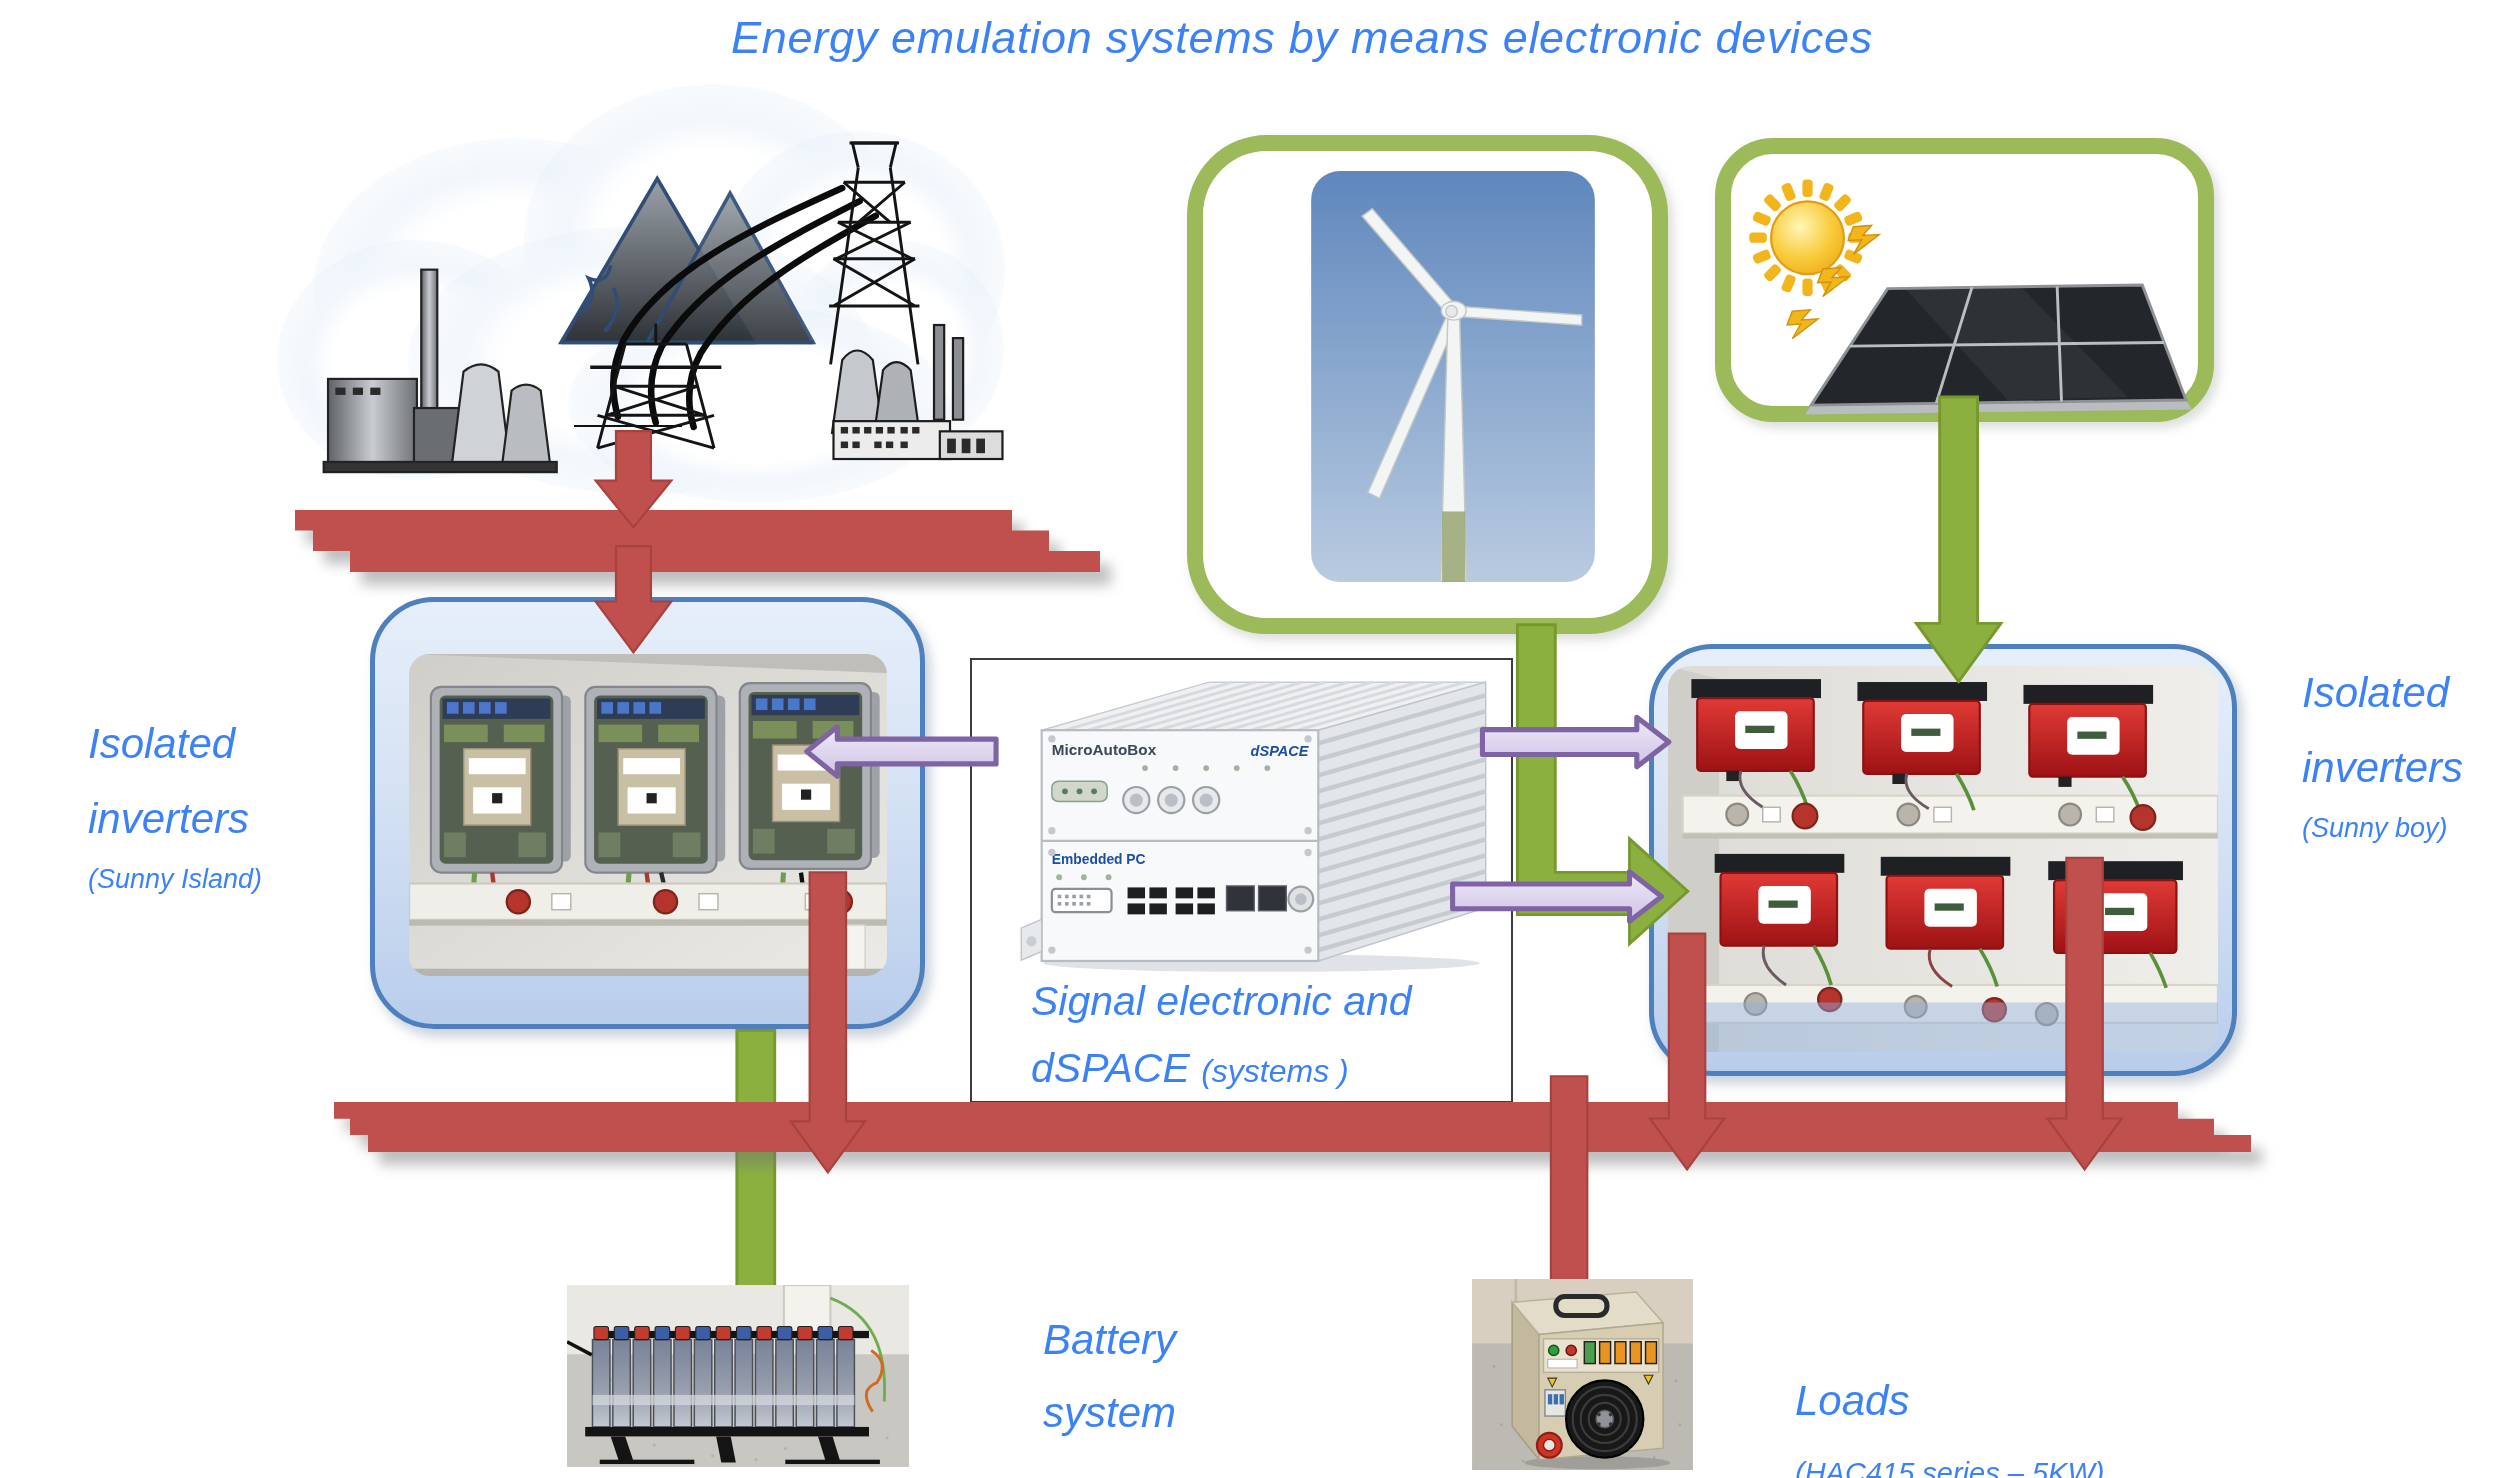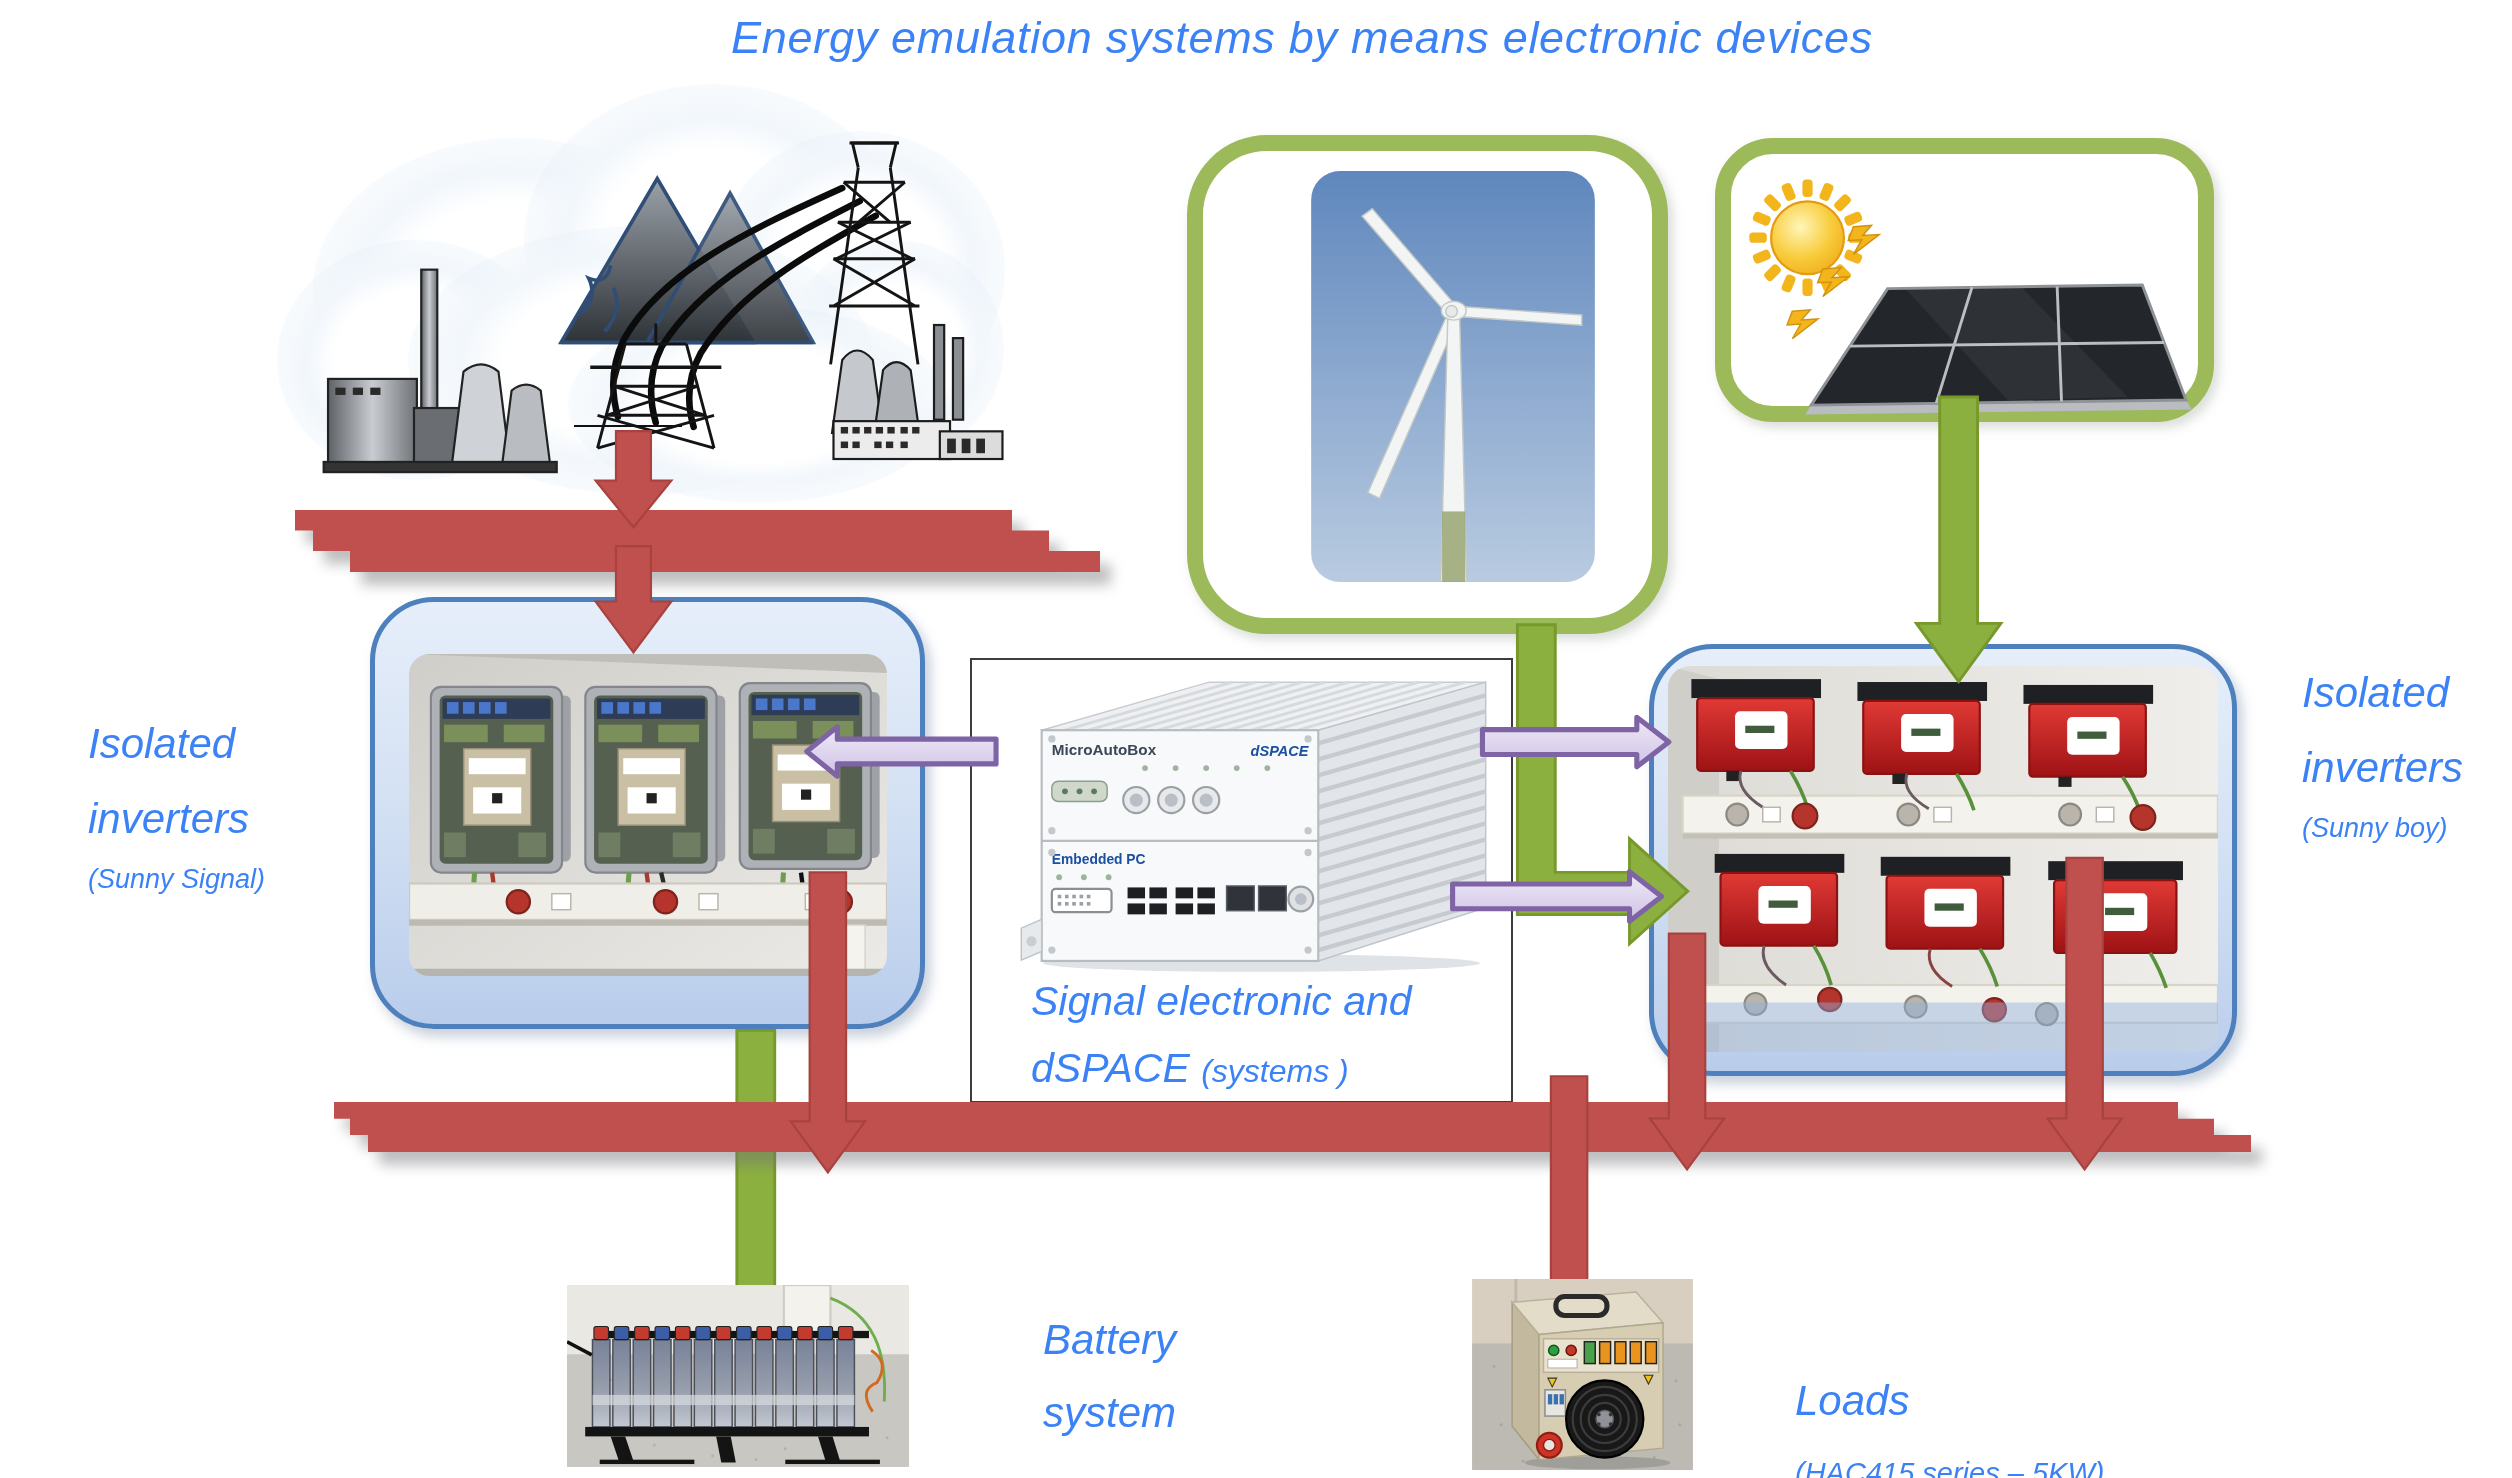--- a/index.html
+++ b/index.html
@@ -627,21 +627,21 @@
         <circle cx="174" cy="199" r="2.5" fill="#33363a"></circle>
         <circle cx="190" cy="199" r="2.5" fill="#33363a"></circle>
       <circle cx="106" cy="228" r="17" fill="#cf3326" stroke="#8e1f16" stroke-width="3"></circle>
       <circle cx="106" cy="228" r="8" fill="#e8e6e0" stroke="#8e1f16" stroke-width="2"></circle>
     </g>
   </svg>
 
   <div class="abs navy sidelabel" style="left:42px;top:706px;width:320px;">
     <div>Isolated</div>
     <div>inverters</div>
-    <div class="sub">(Sunny Signal)</div>
+    <div class="sub">(Sunny Island)</div>
   </div>
 
   <div class="abs navy sidelabel" style="left:2256px;top:655px;width:255px;">
     <div>Isolated</div>
     <div>inverters</div>
     <div class="sub">(Sunny boy)</div>
   </div>
 
   <div class="abs navy" style="left:985px;top:968px;width:553px;line-height:67px;">
     <div class="sig1"><span>Signal electronic and</span></div>

